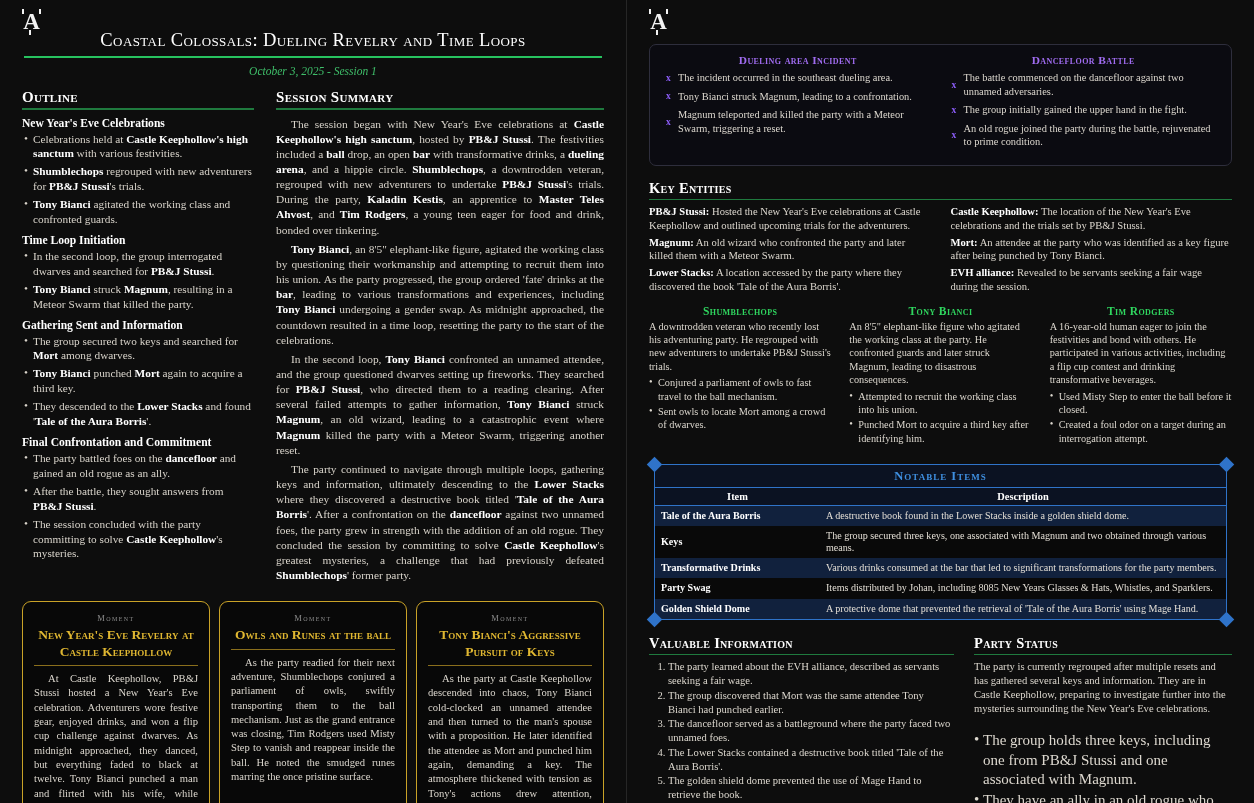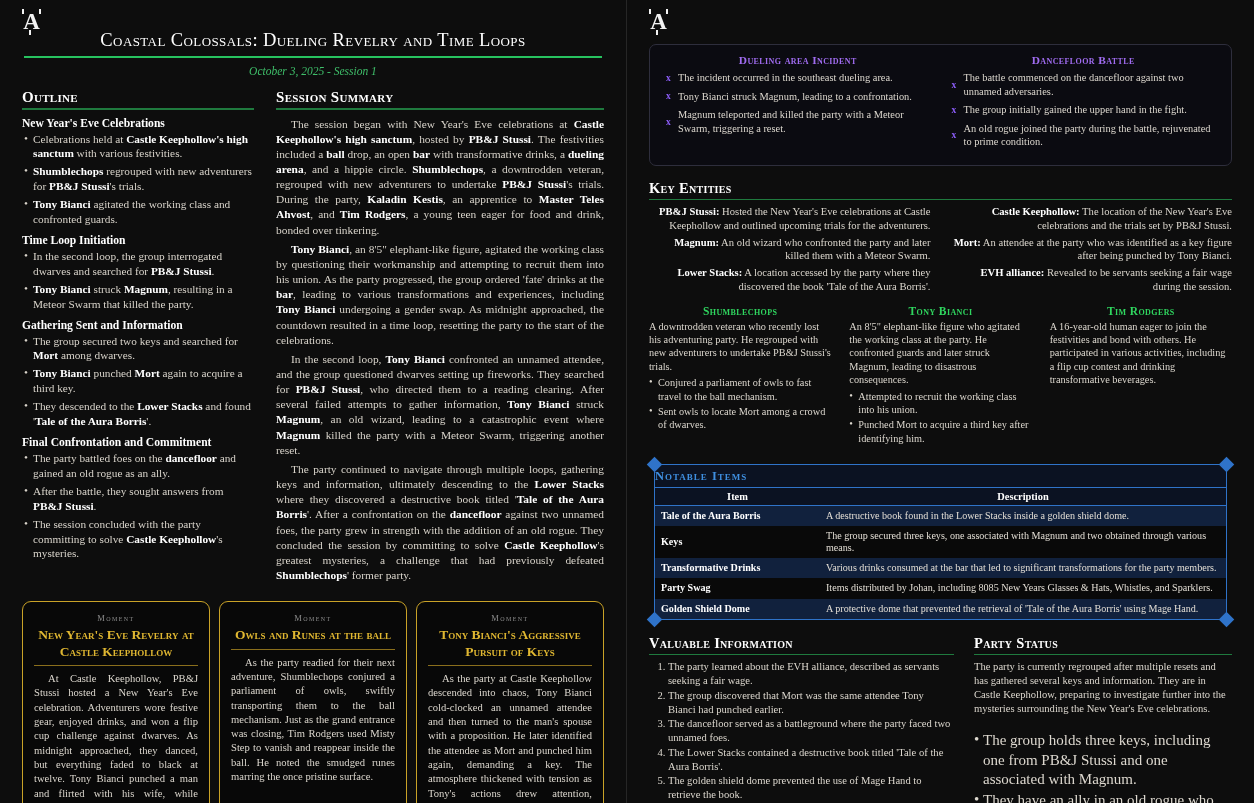--- a/index.html
+++ b/index.html
@@ -124,21 +124,21 @@
   .incident-list li::before {
     content: "x"; position: absolute; left: 2px; top: 50%;
     transform: translateY(-50%);
     color: #8b5cf6; font-size: 9.5px; font-weight: bold;
   }
   h2.rsec {
     color: #ffffff; font-size: 14.5px; font-variant: small-caps;
     font-weight: bold; margin: 0 0 2px 0; letter-spacing: .3px;
   }
   .rsec-rule { height: 1.5px; background: #1f7a3e; margin-bottom: 5px; }
-  .ent-cols { display: flex; gap: 20px; margin-bottom: 8px; text-align: right; }
+  .ent-cols { display: flex; gap: 20px; margin-bottom: 8px; }
   .ent-col { flex: 1; }
   .ent-col p {
     color: #ddd8cf; font-size: 10.6px; line-height: 1.3;
     margin: 0 0 3px 0;
   }
   .ent-col p b { color: #ffffff; font-weight: bold; }
   .chars { display: flex; gap: 18px; margin-top: 5px; }
   .char-col { flex: 1; }
   .char-name {
     text-align: center; color: #2fd65f; font-size: 11.5px;
@@ -154,21 +154,21 @@
     padding-left: 9px; position: relative; margin-bottom: 2px;
   }
   .char-list li::before {
     content: "•"; position: absolute; left: 0; top: -1px;
   }
 
   
   .items-wrap { position: relative; margin: 12px 0 10px 0; padding: 5px; }
   .items-frame { border: 1.5px solid #2f73c9; background: #0b1222; }
   .items-title {
-    color: #3f8fe0; font-size: 12.5px;
+    text-align: center; color: #3f8fe0; font-size: 12.5px;
     font-variant: small-caps; font-weight: bold; letter-spacing: 1px;
     padding: 4px 0 3px 0; border-bottom: 1px solid #2f73c9;
   }
   table.items { width: 100%; border-collapse: collapse; }
   table.items th {
     color: #ffffff; font-size: 10.4px; font-weight: bold;
     padding: 3px 6px; border-bottom: 1px solid #2f73c9;
     background: #0b1222;
   }
   table.items th.c-item { width: 165px; text-align: center; }
@@ -349,20 +349,24 @@
             <div class="char-name">Tony Bianci</div>
             <p class="char-desc">An 8'5" elephant-like figure who agitated the working class at the party. He confronted guards and later struck Magnum, leading to disastrous consequences.</p>
             <ul class="char-list">
               <li>Attempted to recruit the working class into his union.</li>
               <li>Punched Mort to acquire a third key after identifying him.</li>
             </ul>
           </div>
           <div class="char-col">
             <div class="char-name">Tim Rodgers</div>
             <p class="char-desc">A 16-year-old human eager to join the festivities and bond with others. He participated in various activities, including a flip cup contest and drinking transformative beverages.</p>
+            <ul class="char-list">
+              <li>Used Misty Step to enter the ball before it closed.</li>
+              <li>Created a foul odor on a target during an interrogation attempt.</li>
+            </ul>
           </div>
         </div>
 
       <div class="items-wrap">
         <span class="diamond d-tl"></span>
         <span class="diamond d-tr"></span>
         <span class="diamond d-bl"></span>
         <span class="diamond d-br"></span>
         <div class="items-frame">
           <div class="items-title">Notable Items</div>

